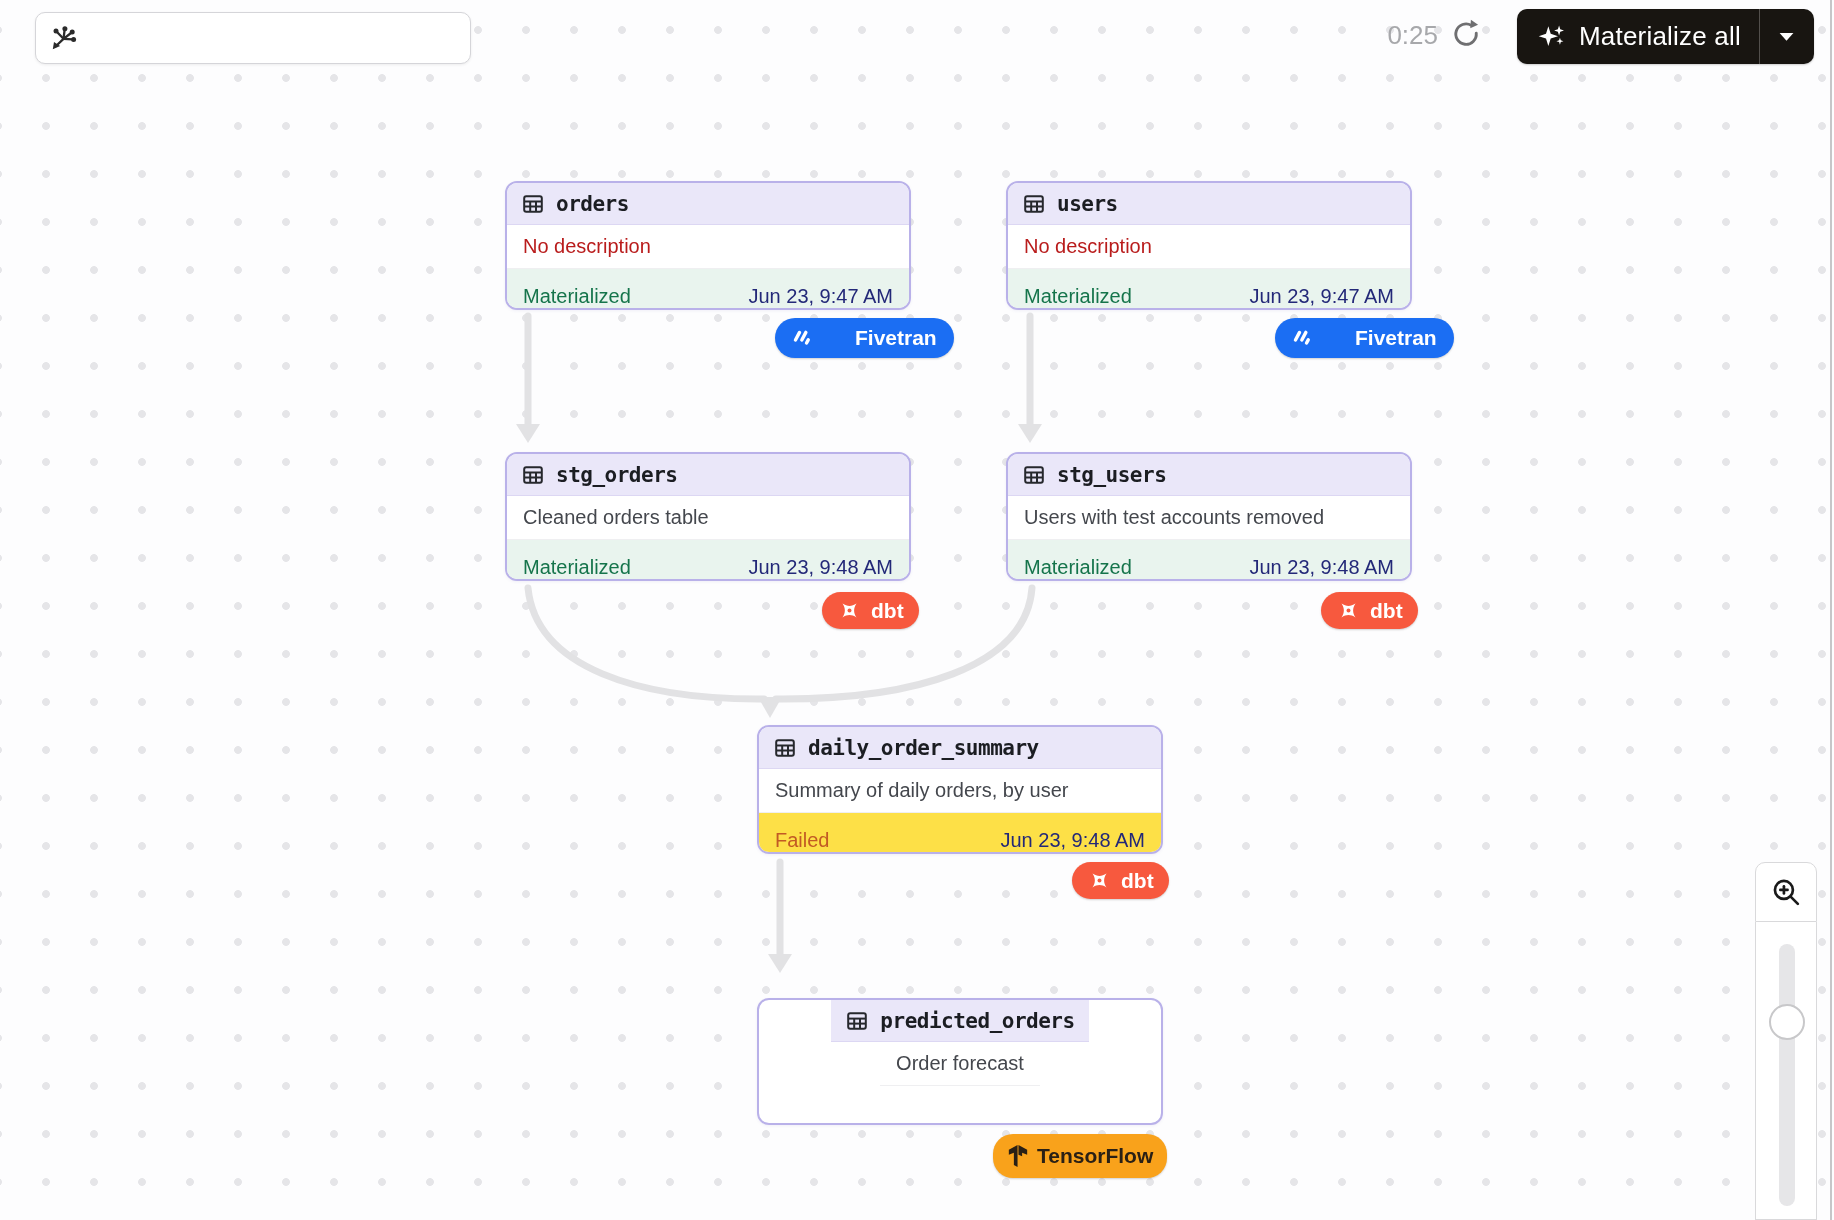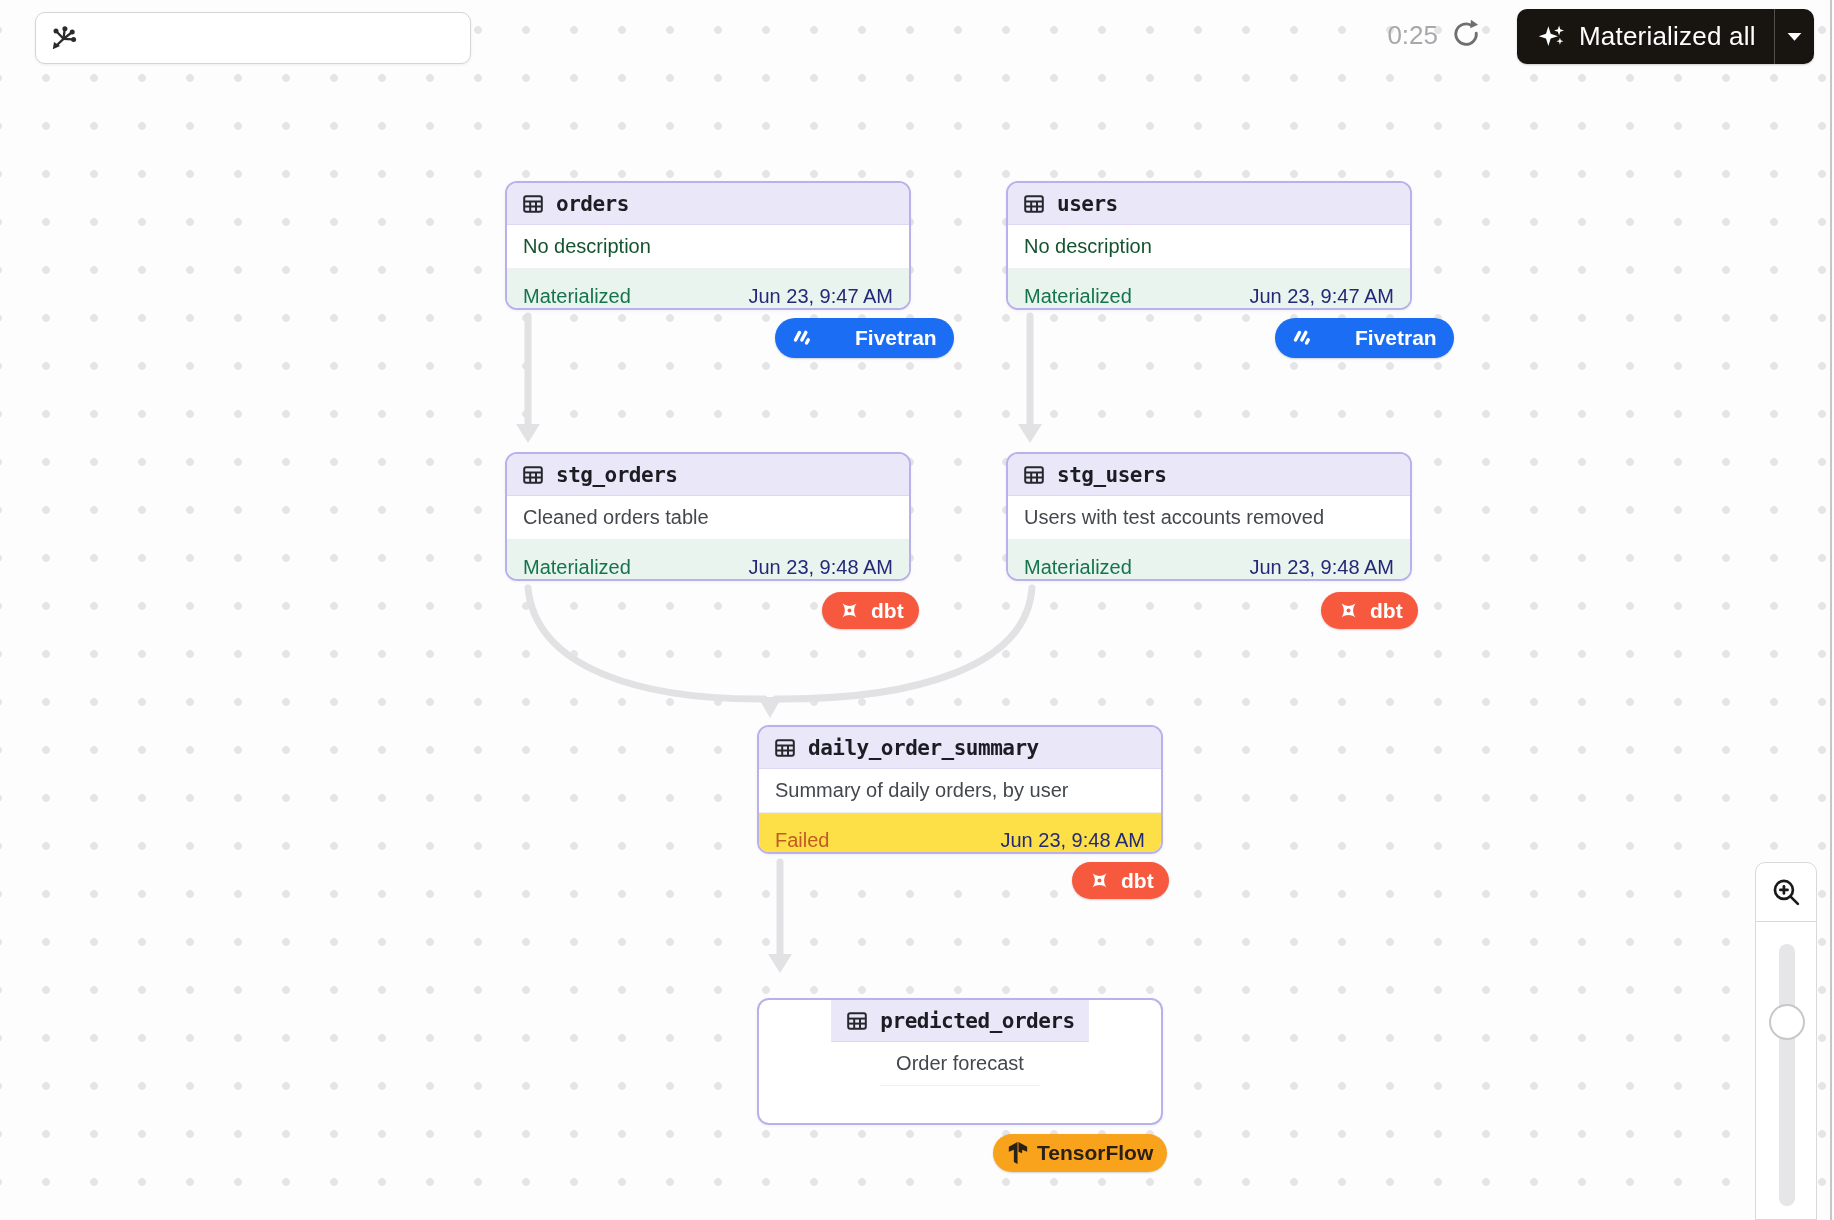--- a/index.html
+++ b/index.html
@@ -70,41 +70,41 @@
   }
   .node-title {
     font-family:"DejaVu Sans Mono", monospace; font-size:21px; font-weight:bold;
     color:#1B1D22; letter-spacing:-.5px;
   }
   .node-desc {
     height:44px; display:flex; align-items:center; padding:0 16px;
     font-size:20px; color:#44474D; border-bottom:1px solid #EFEFF1; flex:none;
     background:#fff;
   }
-  .node-desc.muted { color:#14532d; }
+  .node-desc.muted { color:#b91c1c; }
   .node-status {
     flex:1; display:flex; align-items:center; justify-content:space-between;
     padding:16px 16px; font-size:20px;
   }
   .node-status.success { background:#E9F4EE; }
   .node-status.success .status-label { color:#15744B; }
   .node-status.warn { background:#fde047; }
   .node-status.warn .status-label { color:#C25A24; }
   .status-time { color:#232878; }
 
   
   .badge {
     position:absolute; z-index:3; display:flex; align-items:center; gap:9px;
     border-radius:20px; height:40px; padding:0 17px;
     font-size:21px; font-weight:bold; color:#fff;
     box-shadow:0 1px 2px rgba(0,0,0,.18); cursor:default;
   }
   .badge.fivetran { background:#1B6EF3;gap:41px; }
   .badge.dbt { background:#F7593E; height:37px; padding:0 15px; }
-  .badge.tensorflow { background:#F9A21B; color:#2A2015; height:38px; padding:0 14px; gap:8px; }
+  .badge.tensorflow { background:#F9A21B; color:#2A2015; height:44px; padding:0 14px; gap:8px; }
 
   
   .zoom-ctl { position:absolute; left:1755px; top:862px; width:62px; z-index:4; }
   .zoom-btn {
     width:62px; height:60px; background:#fff; border:1.5px solid #D9D9DB;
     border-radius:10px 10px 0 0; display:flex; align-items:center; justify-content:center;
     cursor:pointer;
   }
   .zoom-body {
     position:relative; width:62px; height:298px; background:#fff;
@@ -176,21 +176,21 @@
 
   <div class="mat-btn">
     <div class="mat-main">
       <span style="display:flex">
         <svg width="30" height="30" viewBox="0 0 28 28" fill="#fff">
           <path d="M10.6 4 L12.8 11 L19.6 13.2 L12.8 15.4 L10.6 22.4 L8.4 15.4 L1.6 13.2 L8.4 11 Z"></path>
           <path d="M20.6 3.2 L21.7 6.8 L25.2 7.9 L21.7 9 L20.6 12.6 L19.5 9 L16 7.9 L19.5 6.8 Z"></path>
           <path d="M21.4 14.6 L22.2 17.1 L24.7 17.9 L22.2 18.7 L21.4 21.2 L20.6 18.7 L18.1 17.9 L20.6 17.1 Z"></path>
         </svg>
       </span>
-      <span class="mat-label">Materialized all</span>
+      <span class="mat-label">Materialize all</span>
     </div>
     <div class="mat-divider"></div>
     <div class="mat-caret">
       <span style="display:flex">
         <svg width="17" height="11" viewBox="0 0 16 10">
             <polygon points="1.5,1.8 14.5,1.8 8,9" fill="#fff"></polygon>
           </svg>
       </span>
     </div>
   </div>

